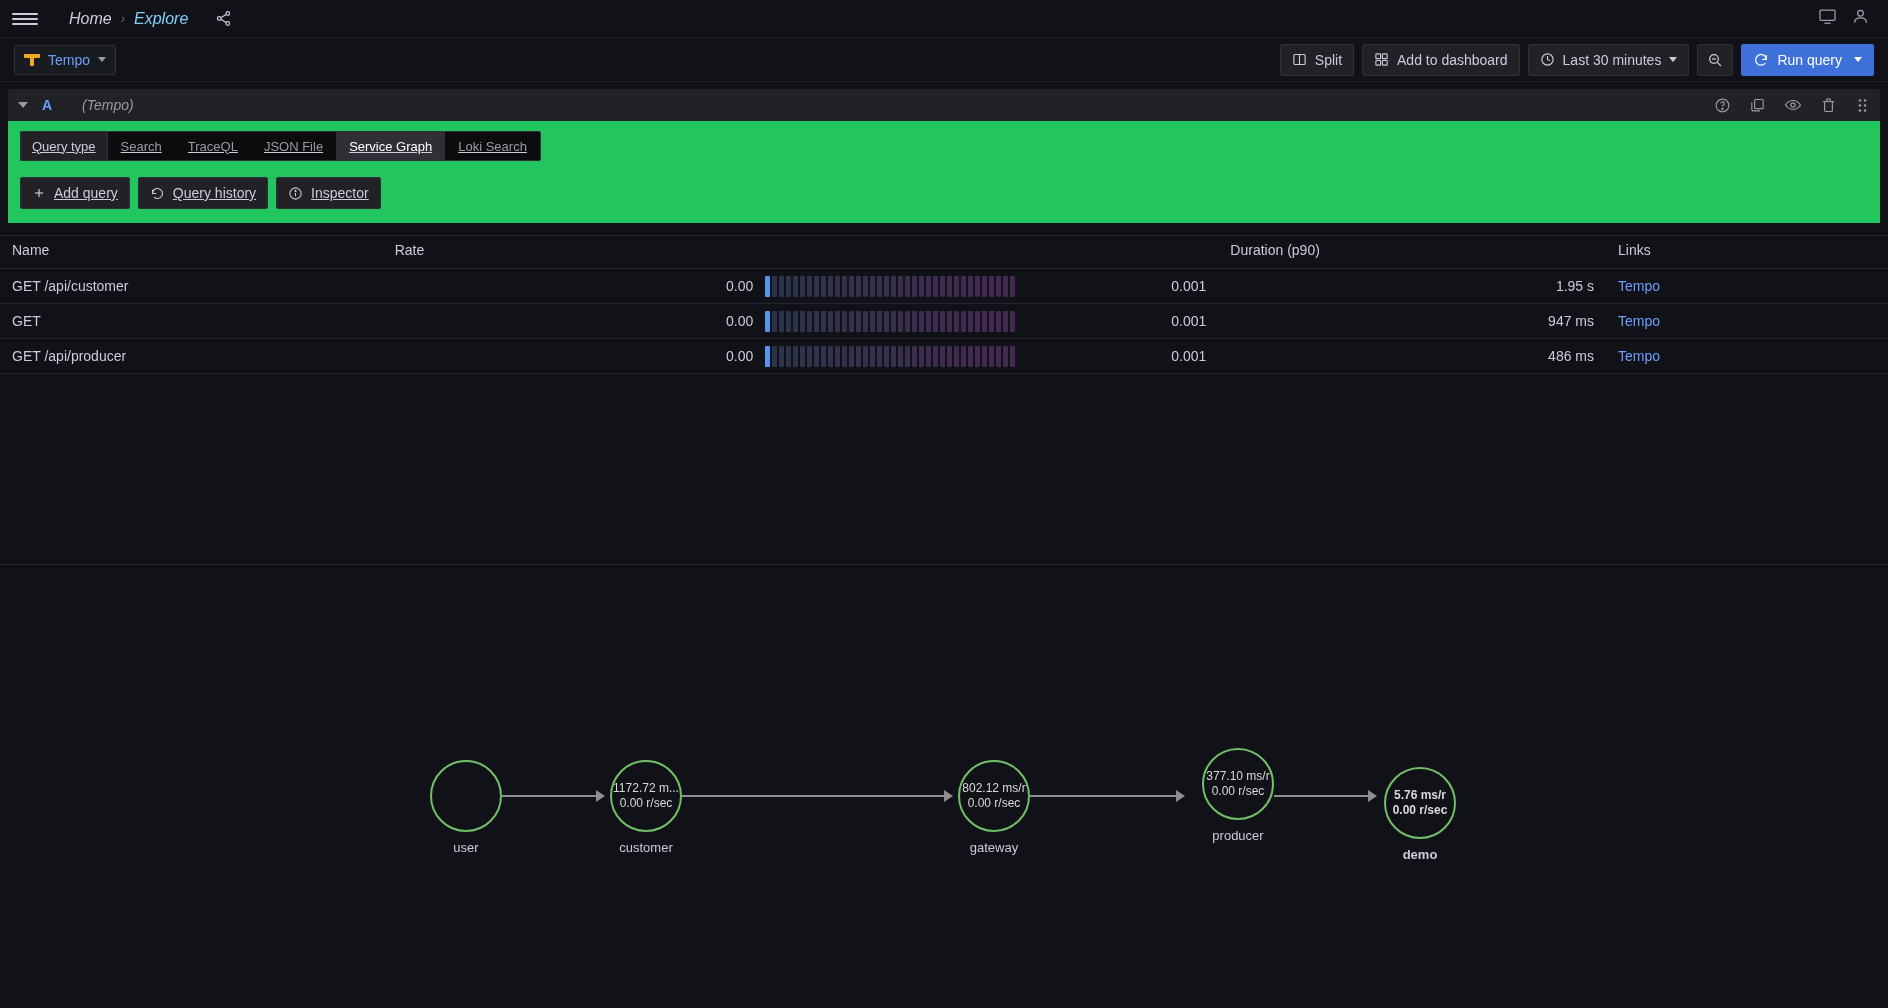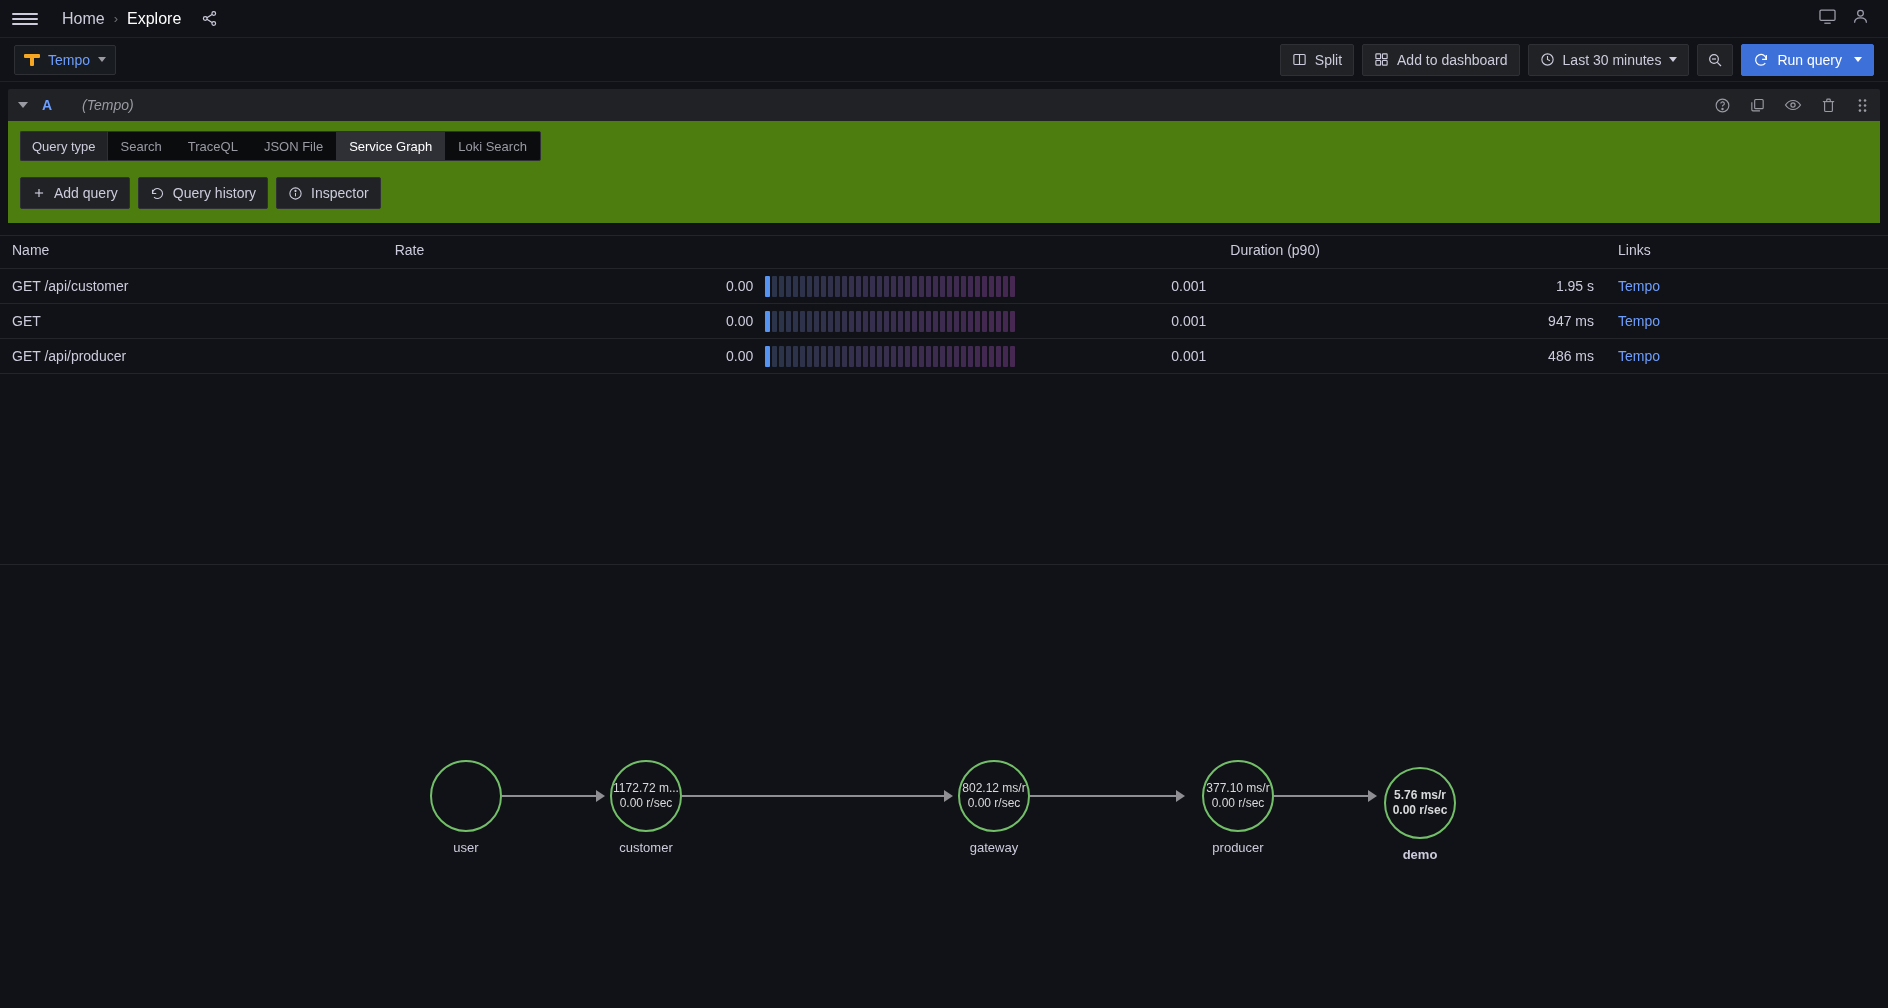--- a/index.html
+++ b/index.html
@@ -6,30 +6,31 @@
   html, body {
     width: 1888px; height: 1008px;
     background: #111217;
     font-family: "Liberation Sans", sans-serif;
     color: #ccccdc;
     overflow: hidden;
   }
   
   .topbar {
     height: 38px; background: #111217;
-    display: flex; align-items: center; gap: 8px;
+    display: flex; align-items: center; gap: 15px;
     border-bottom: 1px solid #1f2127;
     padding: 0 12px;
+    font-style: italic;
   }
   .hamburger { width: 26px; height: 20px; display:flex; flex-direction:column; justify-content:center; gap:3px; cursor:pointer; }
   .hamburger i { display:block; height:2px; background:#ccccdc; border-radius:1px; }
   .crumbs { display:flex; align-items:center; gap:9px; margin-left: 16px; font-size: 16px; }
   .crumb-link { color:#ccccdc; }
   .crumb-sep { color:#6e6f75; font-size: 13px; }
-  .crumb-cur { color:#ffffff; }
+  .crumb-cur { color:#7dd3fc; }
   .share-ico { margin-left: 12px; display:flex; align-items:center; }
   .topbar-right { margin-left:auto; display:flex; align-items:center; gap: 14px; padding-right: 6px;}
   .screen-ico { opacity:.75; }
 
   
   .qtoolbar {
     height: 44px; background: #111217;
     display:flex; align-items:center; padding: 0 14px;
     border-bottom: 1px solid #1f2127;
   }
@@ -57,21 +58,21 @@
   .qpane { background:#181b1f; margin: 7px 8px 0 8px; border-radius:2px; }
   .qrow-head {
     display:flex; align-items:center; gap: 0; height:32px; padding: 0 10px;
     background:#202226; border-radius:2px 2px 0 0;
   }
   .collapse-chev { width:0;height:0;border-left:5px solid transparent;border-right:5px solid transparent;border-top:6px solid #9a9aa3; margin-right:14px; cursor:pointer;}
   .qletter { color:#6e9fff; font-weight:bold; font-size:14px; width:40px;}
   .qds { color:#9a9aa3; font-style:italic; font-size:14px; }
   .qrow-icons { margin-left:auto; display:flex; align-items:center; gap: 18px; }
   .qrow-icons svg { cursor:pointer; }
-  .qbody { padding: 10px 12px 14px 12px; background:#4d7c0f;}
+  .qbody { padding: 10px 12px 14px 12px; background:#22c55e;text-decoration:underline;}
   .field-row { display:flex; align-items:center; margin-bottom: 10px; }
   .field-label {
     background:#202226; border:1px solid #2e3036; border-right:none;
     height:30px; display:flex; align-items:center; padding:0 11px;
     font-size:13px; color:#ccccdc; border-radius:2px 0 0 2px; font-weight:500;
   }
   .radio-group { display:flex; background:#0b0c0e; border:1px solid #2e3036; border-radius:0 2px 2px 0; height:30px; }
   .radio-opt {
     display:flex; align-items:center; padding: 7px 13px; font-size:13px;
     color:#9a9aa3; cursor:pointer;
@@ -484,21 +485,21 @@
       </div>
       <div class="ng-label">customer</div>
     </div>
     <div class="ng-node" style="left:958px; top:25px;">
       <div class="ng-circle">
         <span class="ng-stat">802.12 ms/r</span>
         <span class="ng-stat">0.00 r/sec</span>
       </div>
       <div class="ng-label">gateway</div>
     </div>
-    <div class="ng-node" style="left:1202px; top:25px;">
+    <div class="ng-node" style="left:1202px; top:13px;">
       <div class="ng-circle">
         <span class="ng-stat">377.10 ms/r</span>
         <span class="ng-stat">0.00 r/sec</span>
       </div>
       <div class="ng-label">producer</div>
     </div>
     <div class="ng-node" style="left:1384px; top:32px;font-weight:bold;">
       <div class="ng-circle">
         <span class="ng-stat">5.76 ms/r</span>
         <span class="ng-stat">0.00 r/sec</span>

